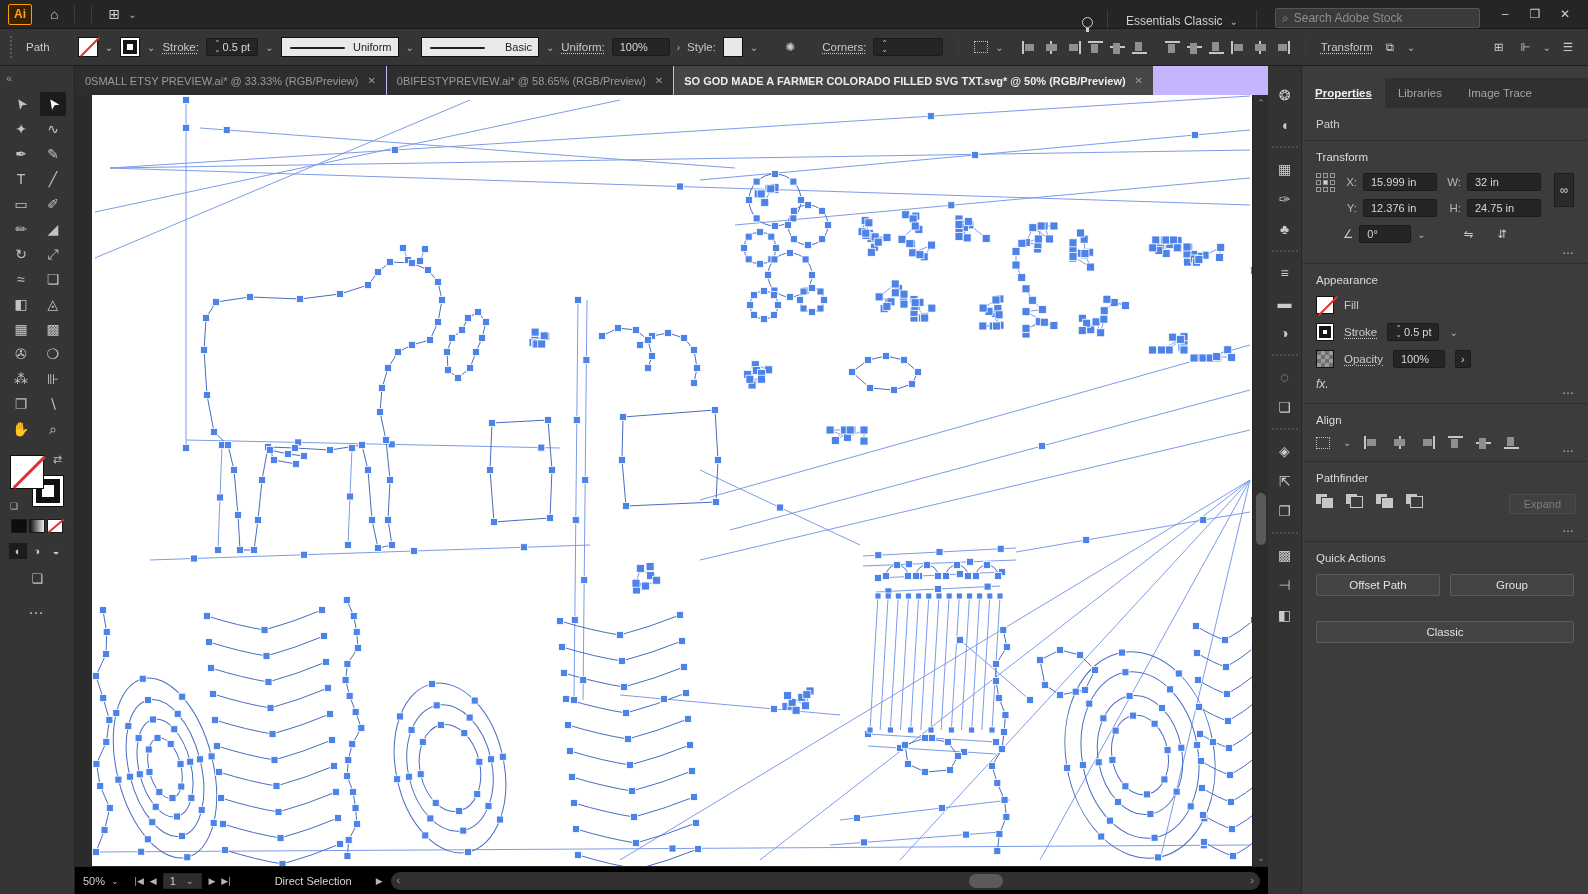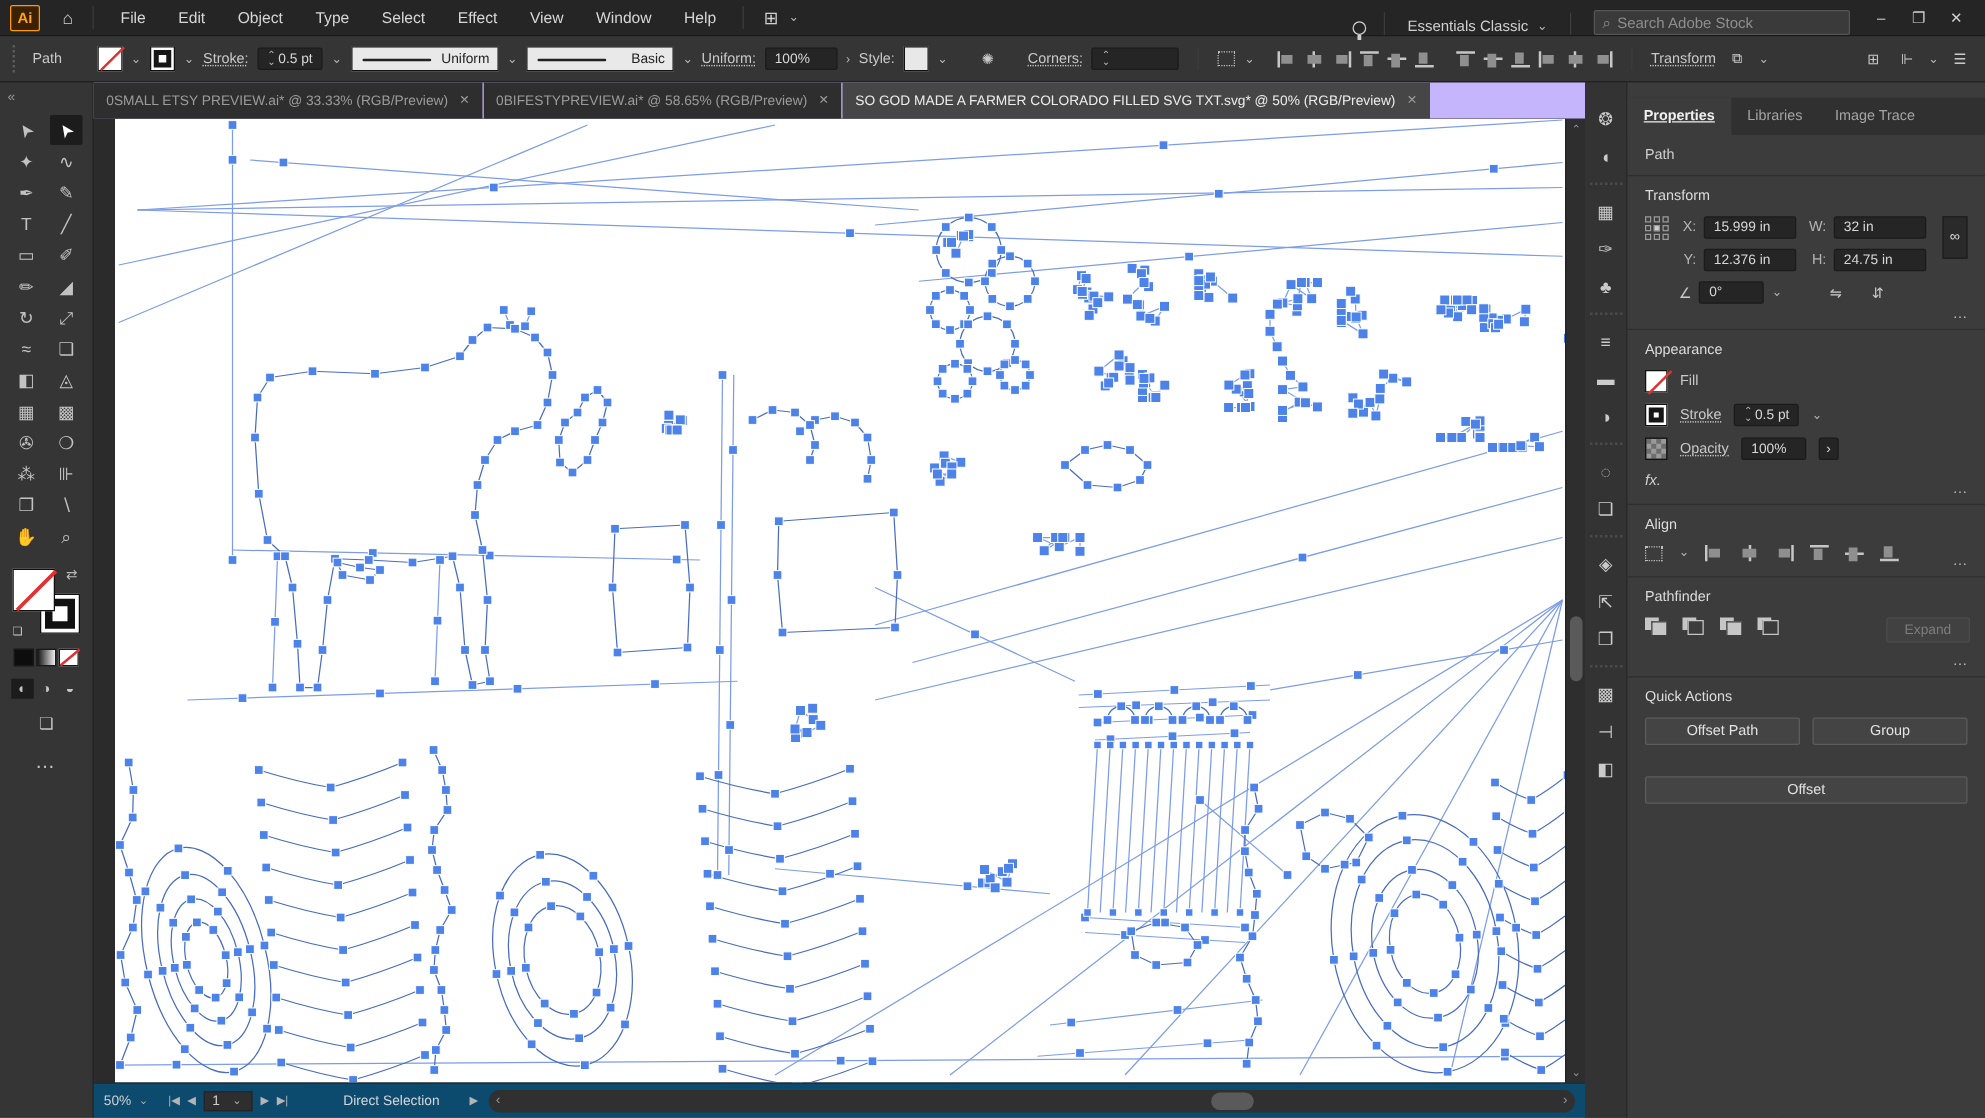--- a/index.html
+++ b/index.html
@@ -38,21 +38,21 @@
   .al-r::before{right:0;top:0;width:2px;height:100%;} .al-r::after{right:3px;top:3px;width:9px;height:7px;}
   .al-t::before{top:0;left:0;height:2px;width:100%;} .al-t::after{top:3px;left:3px;width:7px;height:9px;}
   .al-m::before{top:50%;margin-top:-1px;left:0;height:2px;width:100%;} .al-m::after{top:2px;left:3px;width:7px;height:11px;}
   .al-b::before{bottom:0;left:0;height:2px;width:100%;} .al-b::after{bottom:3px;left:3px;width:7px;height:9px;}
   .dotsq{width:14px;height:12px;border:1px dotted #bdbdbd;display:inline-block;}
   .icbtn{display:inline-flex;align-items:center;justify-content:center;min-width:20px;height:24px;color:#c9c9c9;}
   
   #centercol{position:absolute;left:75px;top:66px;width:1193px;height:828px;display:flex;flex-direction:column;}
   #tabbar{height:29px;background:#c4b5fd;display:flex;align-items:flex-start;gap:1px;}
   .doctab{height:29px;display:flex;align-items:center;gap:9px;padding:0 10px;font-size:11px;background:#2e2e2e;color:#9b9b9b;white-space:nowrap;overflow:hidden;}
-  .doctab.active{background:#464646;color:#ececec;font-weight:normal;}
+  .doctab.active{background:#464646;color:#ececec;font-weight:bold;}
   .tab-close{font-size:10px;color:#9a9a9a;}
   
   #toolbar{position:absolute;left:0;top:66px;width:75px;height:828px;background:#353535;border-right:1px solid #222;display:flex;flex-direction:column;align-items:center;}
   #tb-collapse{width:100%;height:24px;color:#9a9a9a;font-size:11px;padding-left:6px;display:flex;align-items:center;}
   #tools{display:grid;grid-template-columns:26px 26px;gap:1px 6px;margin-top:2px;}
   .tool{width:26px;height:24px;display:flex;align-items:center;justify-content:center;color:#c2c2c2;font-size:14px;border-radius:2px;}
   .tool.active{background:#1c1c1c;color:#fff;}
   .tool .g{display:inline-block;}
   .tool .rot{transform:rotate(-125deg);}
   #fillstroke{position:relative;width:54px;height:52px;margin-top:14px;}
@@ -73,21 +73,21 @@
   .mode.active{background:#1c1c1c;}
   #screen-mode{margin-top:12px;color:#c5c5c5;font-size:13px;}
   #tb-more{margin-top:14px;color:#c5c5c5;letter-spacing:2px;}
   
   #canvas-wrap{position:relative;height:771px;background:#2b2b2b;overflow:hidden;flex:0 0 auto;}
   #artboard{position:absolute;left:17px;top:0;width:1160px;height:771px;background:#fff;}
   #vscroll{position:absolute;right:0;top:0;width:16px;height:771px;background:#2e2e2e;border-left:1px solid #232323;}
   #vthumb{position:absolute;left:3px;top:398px;width:10px;height:52px;background:#5a5a5a;border-radius:5px;}
   .scroll-arrow{position:absolute;left:0;width:16px;height:16px;color:#9a9a9a;font-size:9px;display:flex;align-items:center;justify-content:center;}
   
-  #statusbar{height:28px;background:#0c4a6e;border-top:1px solid #262626;display:flex;align-items:center;color:#cfcfcf;font-size:11px;}
+  #statusbar{height:28px;background:#000000;border-top:1px solid #262626;display:flex;align-items:center;color:#cfcfcf;font-size:11px;}
   #statusbar .seg{display:flex;align-items:center;gap:6px;padding:0 8px;}
   .sb-arrow{font-size:9px;color:#b5b5b5;}
   #page-field{background:#2e2e2e;border:1px solid #242424;padding:1px 8px 1px 6px;display:flex;gap:10px;align-items:center;}
   #tool-readout{margin-left:36px;margin-right:24px;color:#d6d6d6;}
   #hscroll{flex:1;height:18px;background:#303030;border-radius:9px;margin:0 8px;position:relative;}
   #hthumb{position:absolute;left:578px;top:2px;width:34px;height:14px;border-radius:7px;background:#5a5a5a;}
   #hscroll .l{position:absolute;left:6px;top:2px;color:#9a9a9a;font-size:11px;}
   #hscroll .r{position:absolute;right:6px;top:2px;color:#9a9a9a;font-size:11px;}
   
   #rightdock{position:absolute;left:1268px;top:66px;width:320px;height:828px;background:#2b2b2b;display:flex;}
@@ -123,31 +123,20 @@
   .iconrow{display:flex;align-items:center;gap:13px;}
   .fx{font-style:italic;color:#cfcfcf;font-size:12px;}
 </style>
 </head>
 <body>
 
 <div id="menubar">
   <div id="ai-logo">Ai</div>
   <div class="mb-icon">⌂</div>
   <div class="vsep"></div>
-  <div id="menu-items">
-      <span class="menu-item">File</span>
-      <span class="menu-item">Edit</span>
-      <span class="menu-item">Object</span>
-      <span class="menu-item">Type</span>
-      <span class="menu-item">Select</span>
-      <span class="menu-item">Effect</span>
-      <span class="menu-item">View</span>
-      <span class="menu-item">Window</span>
-      <span class="menu-item">Help</span>
-    </div>
   <div class="vsep"></div>
   <div class="mb-icon">⊞</div>
   <div class="chev">⌄</div>
   <div class="right">
     <div class="bulb"></div>
     <div class="vsep"></div>
     <div id="workspace-switcher">
       <span>Essentials Classic</span>
       <span class="chev">⌄</span>
     </div>
@@ -1405,17 +1394,17 @@
       <div class="more-dots">…</div>
     </div>
 
     <div class="section" style="border-bottom:none">
       <h3>Quick Actions</h3>
       <div class="qrow">
         <span class="qbtn">Offset Path</span>
         <span class="qbtn">Group</span>
       </div>
       <div class="qrow">
-        <span class="qbtn">Offset</span>
+        <span class="qbtn">Classic</span>
       </div>
     </div>
   </div>
 </div>
 
 </body></html>

